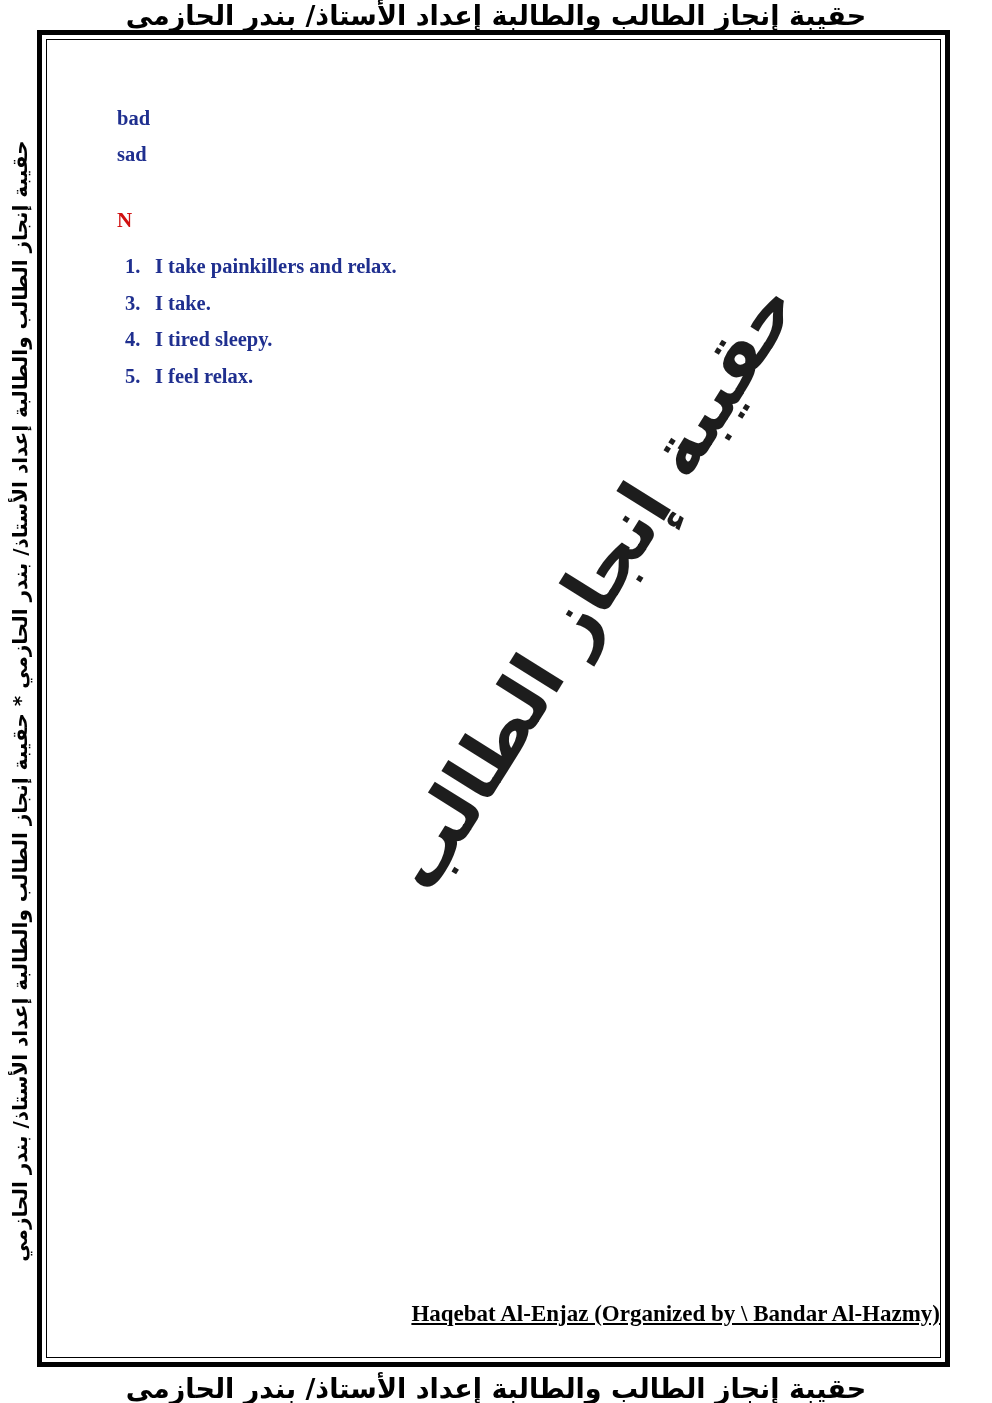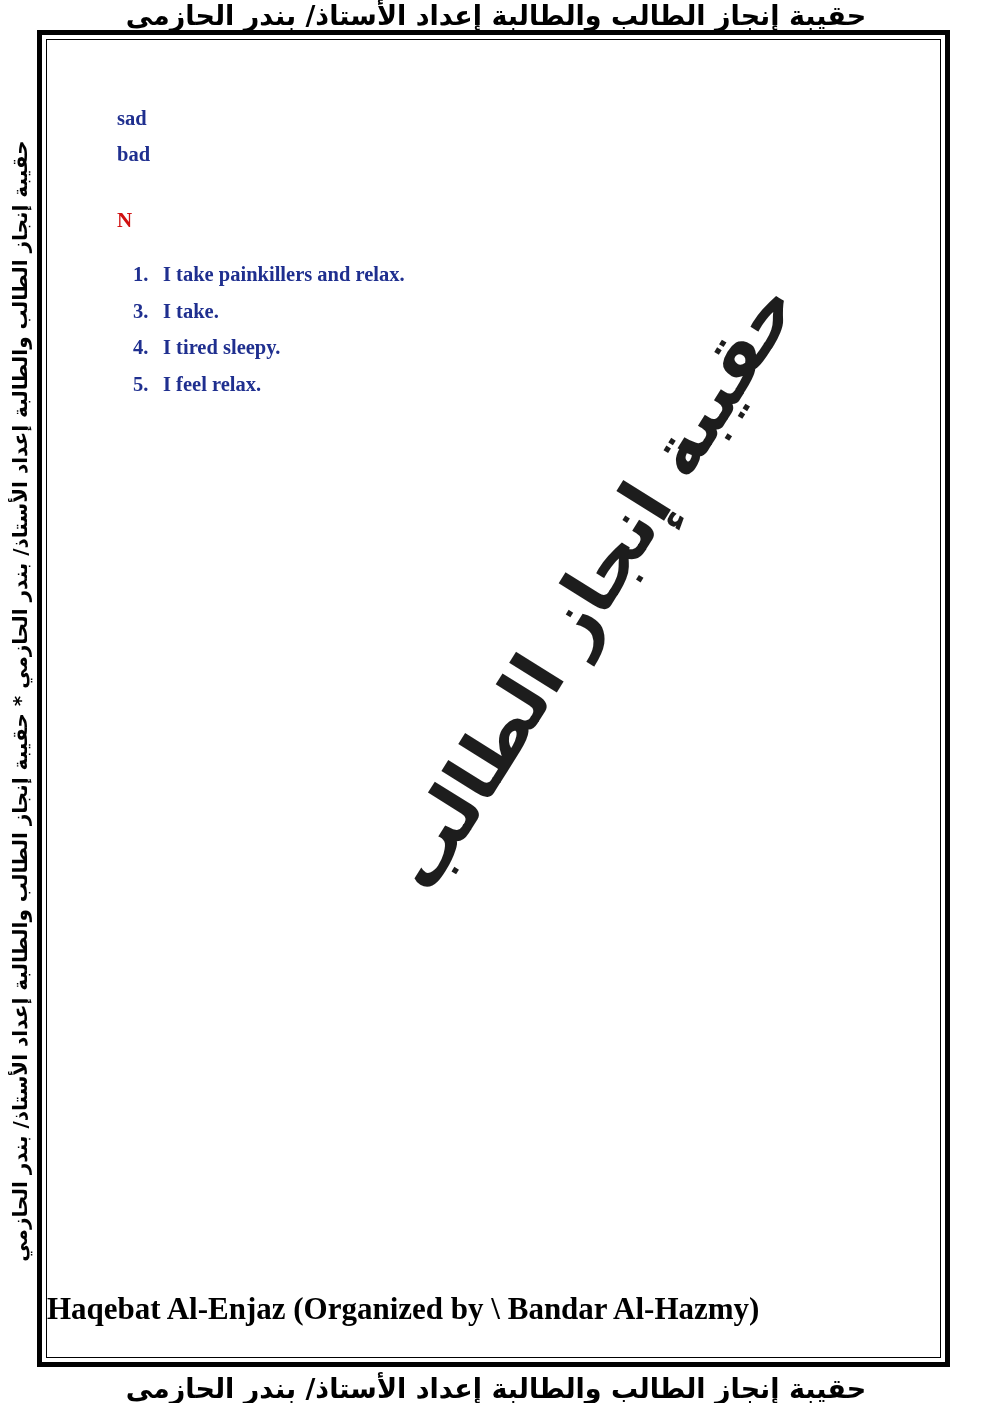--- a/index.html
+++ b/index.html
@@ -101,21 +101,21 @@
   .section-letter {
     color: #d01010;
     font-weight: bold;
     font-size: 21px;
     line-height: 40px;
     margin-top: 28px;
     font-family: "Liberation Serif", serif;
   }
 
   ol.answer-list {
-    margin: 16px;
+    margin: 8px;
     padding: 0;
     list-style: none;
   }
   ol.answer-list li {
     color: #1f2f8f;
     font-weight: bold;
     font-size: 20.5px;
     line-height: 36.5px;
     font-family: "Liberation Serif", serif;
     white-space: pre;
@@ -149,45 +149,46 @@
     white-space: nowrap;
     opacity: 0.95;
   }
 
   
   .footer {
     position: absolute;
     left: 0;
     right: 0;
     bottom: 30px;
-    text-align: left;
-    font-family: "Liberation Serif", serif;
-    font-weight: bold;
-    font-size: 31px;
+    text-align: right;
+    font-family: "Liberation Serif", serif;
+    font-weight: bold;
+    font-size: 23px;
     color: #000000;
+    text-decoration: underline;
   }
 </style>
 </head>
 <body>
 
 <div class="band band-top">حقيبة إنجاز الطالب والطالبة إعداد الأستاذ/ بندر الحازمي</div>
 <div class="band band-bottom">حقيبة إنجاز الطالب والطالبة إعداد الأستاذ/ بندر الحازمي</div>
 <div class="band band-left">حقيبة إنجاز الطالب والطالبة إعداد الأستاذ/ بندر الحازمي  *  حقيبة إنجاز الطالب والطالبة إعداد الأستاذ/ بندر الحازمي</div>
 
 <div class="page-frame">
   <div class="page-frame-inner">
 
     <div class="watermark">
       <span>حقيبة إنجاز الطالب</span>
     </div>
 
     <div class="content">
 
+      <div class="word-line">bad</div>
       <div class="word-line">sad</div>
-      <div class="word-line">bad</div>
 
       <div class="section-letter">N</div>
 
       <ol class="answer-list">
         <li><span class="num">1.</span><span>I take painkillers and relax.</span></li>
         <li><span class="num">3.</span><span>I take.</span></li>
         <li><span class="num">4.</span><span>I tired sleepy.</span></li>
         <li><span class="num">5.</span><span>I feel relax.</span></li>
       </ol>
 

